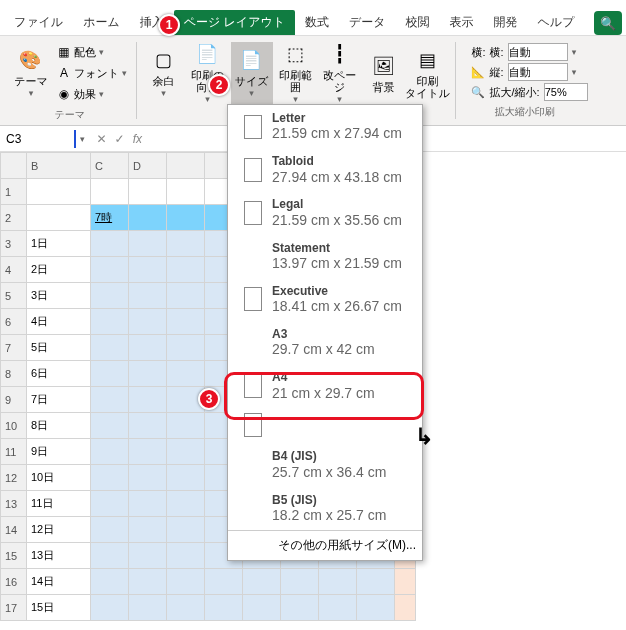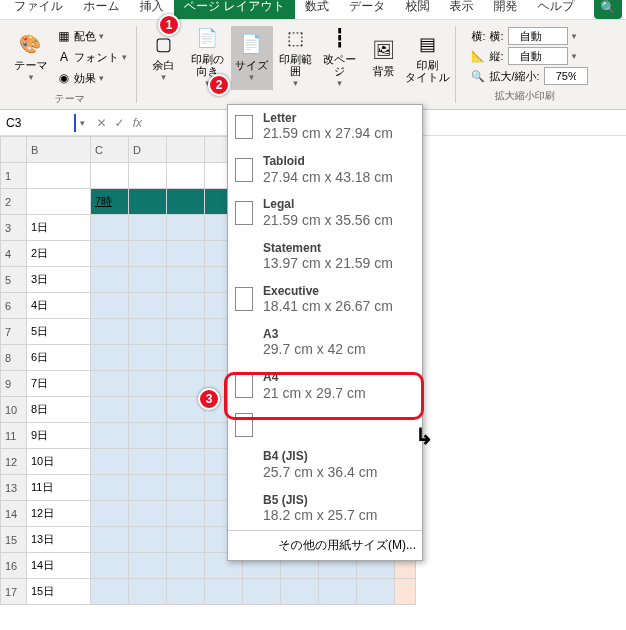--- a/index.html
+++ b/index.html
@@ -1,56 +1,56 @@
 <!DOCTYPE html>
 <html><head>
 <meta charset="utf-8">
 <style>
   * { box-sizing: border-box; margin: 0; padding: 0; }
   body { font-family: "Meiryo", "Yu Gothic", sans-serif; font-size: 12px; background: #fff; width: 626px; height: 630px; overflow: hidden; position: relative; }
   
-  .tabs { display: flex; background: #fff; height: 20px; align-items: flex-end; padding: 0 4px; border-bottom: 1px solid #ddd; }
+  .tabs { display: flex; background: #fff; height: 36px; align-items: flex-end; padding: 0 4px; border-bottom: 1px solid #ddd; }
   .tab { padding: 4px 10px; font-size: 12px; color: #333; cursor: pointer; position: relative; }
   .tab.active { background: #107c41; color: #fff; border-radius: 2px 2px 0 0; }
   .search-icon { margin-left: auto; width: 28px; height: 24px; background: #107c41; border-radius: 4px; display:flex;align-items:center;justify-content:center; color:#fff; font-size:13px;}
   
   .ribbon { display: flex; background: #f3f2f1; padding: 6px 4px; border-bottom: 1px solid #ccc; height: 90px; }
   .rgroup { border-right: 1px solid #ccc; padding: 0 6px; display:flex; flex-direction:column; align-items:center; justify-content:space-between; }
   .rgroup:last-child { border-right: none; }
   .rgroup-top { display: flex; gap: 2px; flex:1; }
   .rgroup-label { font-size: 10px; color: #666; text-align:center; padding-top:2px; }
   .bigbtn { display:flex; flex-direction:column; align-items:center; justify-content:center; width:42px; height:64px; cursor:pointer; font-size:11px; gap:2px; text-align:center; line-height:1.1; }
   .bigbtn.active { background:#c8c6c4; }
   .bigbtn .ic { width:24px; height:24px; display:flex;align-items:center;justify-content:center; font-size:18px; }
   .smallcol { display:flex; flex-direction:column; gap:1px; font-size:11px; justify-content:flex-start; }
   .smallbtn { display:flex; align-items:center; gap:3px; padding:1px 3px; cursor:pointer; height:20px; white-space:nowrap; }
   .smallbtn .sic { width:14px; height:14px; display:inline-flex;align-items:center;justify-content:center; font-size:12px; }
   .caret { font-size:9px; color:#666; }
   
   .scalegroup { padding:0 6px; display:flex;flex-direction:column;justify-content:space-between; }
   .scalerow { display:flex; align-items:center; gap:4px; font-size:11px; height:20px; }
-  .scaleinput { width:60px; height:18px; border:1px solid #aaa; font-size:11px; padding:0 11px; }
+  .scaleinput { width:60px; height:18px; border:1px solid #aaa; font-size:11px; padding:0 0; }
   
   .namebox-row { display:flex; align-items:center; background:#fff; border-bottom:1px solid #ddd; height:26px; }
   .namebox { width:76px; border:none; font-size:12px; padding:2px 6px; border-right:2px solid #1d4ed8; }
   .fxicons { display:flex; gap:8px; padding:0 8px; color:#888; }
   .fxbar { flex:1; padding:2px 6px; font-size:12px; }
   
   .gridwrap { position:relative; }
   table.grid { border-collapse:collapse; table-layout:fixed; }
   table.grid th, table.grid td { border:1px solid #d4d4d4; font-size:11px; height:26px; padding:0 4px; text-align:left; overflow:hidden; }
   th.rowhdr { width:26px; background:#f0f0f0; text-align:center; color:#555; font-weight:normal; }
   th.colhdr { background:#f0f0f0; text-align:center; color:#555; font-weight:normal; height:20px; }
   .corner { width:26px; background:#f0f0f0; }
-  .green { background:#0f766e;text-decoration:underline; }
+  .green { background:#7dd3fc;text-decoration:underline; }
   .blue { background:#d9e7f5; }
   .pink { background:#fce4d6; }
   
   .dropdown { position:absolute; left:227px; top:104px; width:196px; background:#fff; border:1px solid #aaa; box-shadow:2px 2px 6px rgba(0,0,0,.3); z-index:50; }
-  .dditem { display:flex; gap:10px; padding:6px 7px; cursor:pointer; align-items:center; }
+  .dditem { display:flex; gap:10px; padding:6px 16px; cursor:pointer; align-items:center; }
   .ddicon { width:18px; height:24px; border:1px solid #888; flex-shrink:0; }
   .ddtext { display:flex; flex-direction:column; line-height:1.2; }
   .ddname { font-size:12px; font-weight:bold; color:#444; }
   .ddsize { font-size:14px; color:#666; }
   .ddfoot { border-top:1px solid #ccc; text-align:right; padding:6px; font-size:12px; cursor:pointer; }
   
   .callout { position:absolute; width:22px; height:22px; background:#e81123; color:#fff; border-radius:50%; display:flex;align-items:center;justify-content:center; font-size:12px; font-weight:bold; border:2px solid #fff; box-shadow:0 0 3px rgba(0,0,0,.5); z-index:100; }
   .highlight-box { position:absolute; border:3px solid #e81123; border-radius:10px; z-index:60; pointer-events:none; }
   .cursor-L { position:absolute; font-size:22px; font-weight:bold; color:#000; z-index:70; pointer-events:none; font-family:serif; }
 </style>

